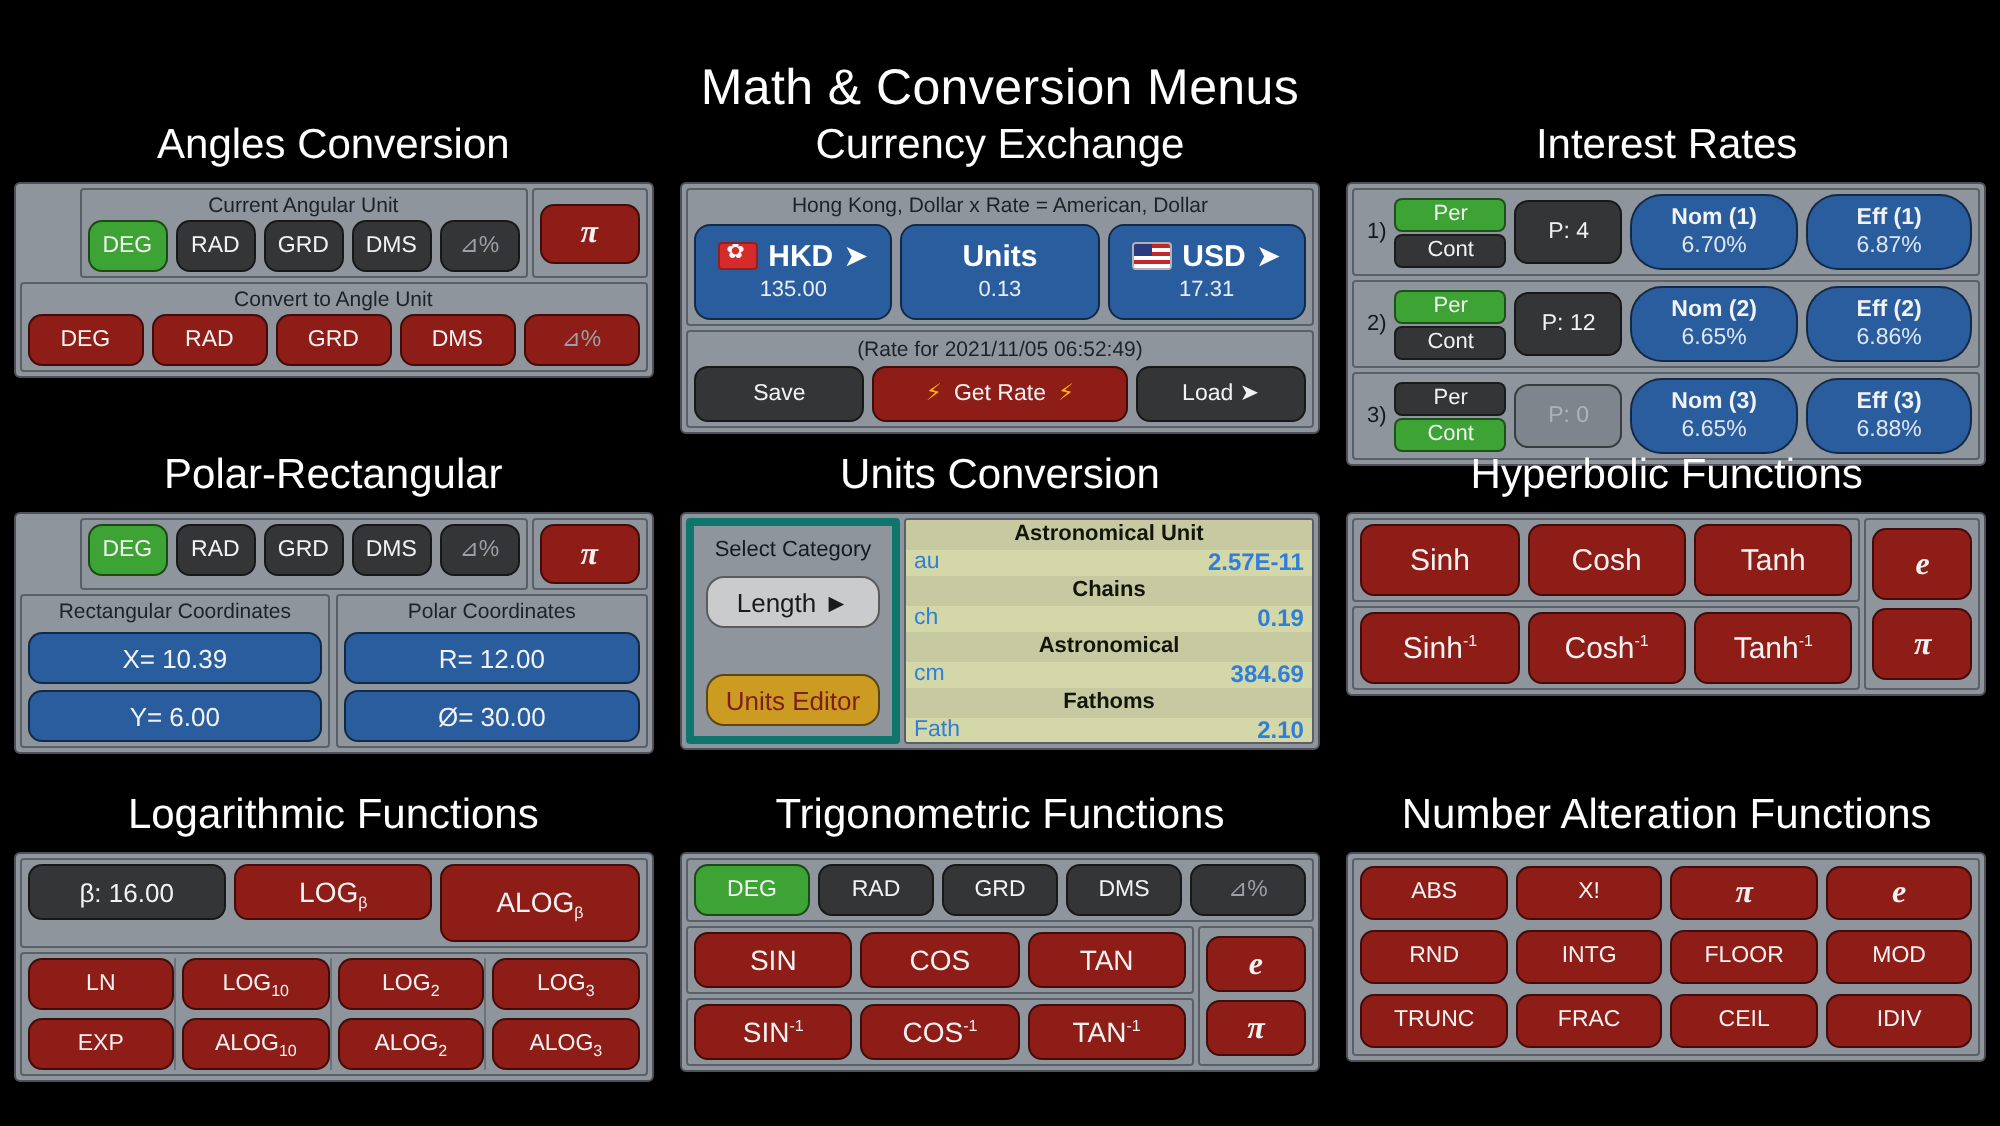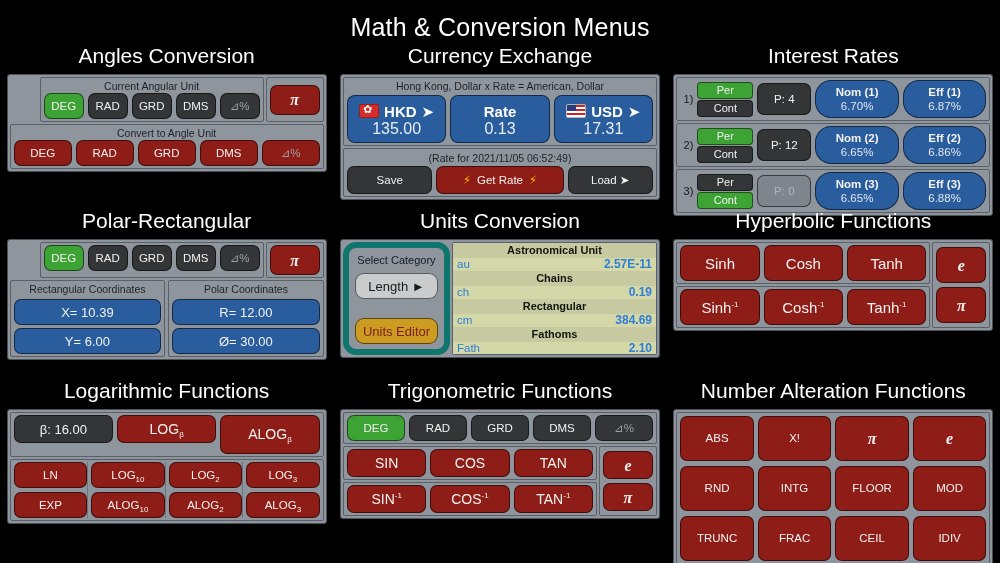--- a/index.html
+++ b/index.html
@@ -2,21 +2,21 @@
 <html><head>
 <meta charset="utf-8">
 <style>
   html,body{margin:0;padding:0;background:#000;}
   body{width:1000px;height:563px;overflow:hidden;
        font-family:"Liberation Sans","DejaVu Sans",sans-serif;color:#fff;
        -webkit-font-smoothing:antialiased;}
   .page{position:relative;width:1000px;height:563px;background:#000;}
 
   .app-title{text-align:center;font-size:25px;font-weight:400;color:#fff;
-             letter-spacing:.2px;padding-top:11px;height:32px;line-height:32px;}
+             letter-spacing:.2px;padding-top:28px;height:32px;line-height:32px;}
 
   .grid{display:grid;grid-template-columns:1fr 1fr 1fr;
         grid-template-rows:165px 170px 160px;width:1000px;}
   .cell{display:flex;flex-direction:column;align-items:center;}
   .sec-title{font-size:21px;font-weight:400;color:#fff;text-align:center;
              line-height:26px;margin:0 0 5px 0;white-space:nowrap;}
 
   
   .panel{background:#8f959d;border:1px solid #4e5258;border-radius:3px;
          box-sizing:border-box;width:320px;padding:2px;
@@ -56,21 +56,21 @@
        justify-content:center;background:#8f959d;border:1px solid #5a6068;
        border-radius:2px;padding:2px 3px;box-sizing:border-box;}
   .angles .tall .right .btn{width:100%;height:30px;}
 
   
   .cur-big{height:46px;border-radius:8px;display:flex;flex-direction:column;
            align-items:center;justify-content:center;background:#2a5d9e;
            border:1px solid rgba(0,0,0,.55);}
   .cur-big .top{display:flex;align-items:center;gap:5px;font-size:15px;
                 font-weight:700;line-height:17px;}
-  .cur-big .amt{font-size:16px;line-height:15px;color:#e7edf5;margin-top:1px;}
+  .cur-big .amt{font-size:11px;line-height:15px;color:#e7edf5;margin-top:1px;}
   .flag{width:18px;height:12px;border-radius:2px;display:inline-block;
         position:relative;overflow:hidden;border:1px solid rgba(0,0,0,.3);}
   .flag.hk{background:#d62b2b;}
   .flag.hk:after{content:"✿";position:absolute;left:3px;top:-3px;color:#fff;
                  font-size:11px;line-height:14px;}
   .flag.us{background:#fff;}
   .flag.us:before{content:"";position:absolute;inset:0;
         background:repeating-linear-gradient(#c1272d 0 2px,#fff 2px 4px);}
   .flag.us:after{content:"";position:absolute;left:0;top:0;width:9px;height:6px;
         background:#2a3b7e;}
@@ -92,22 +92,22 @@
   .nbtn{flex:1;height:32px;}
 
   
   .pr-cols{display:flex;gap:3px;}
   .pr-cols>div{flex:1;background:#8f959d;border:1px solid #5a6068;
         border-radius:2px;padding:2px 3px;box-sizing:border-box;}
   .pr-cols .btn{height:26px;margin-top:3px;font-size:13px;}
 
   
   .uc{display:flex;gap:2px;height:113px;}
-  .uc .side{width:107px;background:#8f959d;border:6px solid #0f766e;
-        border-radius:13px;padding:5px 6px;box-sizing:border-box;
+  .uc .side{width:107px;background:#8f959d;border:4px solid #0f766e;
+        border-radius:2px;padding:5px 6px;box-sizing:border-box;
         display:flex;flex-direction:column;align-items:center;}
   .uc .side .lbl{font-size:11px;color:#151a1f;line-height:15px;margin-bottom:5px;}
   .uc .side .btn{width:100%;height:26px;font-size:13px;border-radius:9px;}
   .uc .side .spacer{flex:1;}
   .uc .table{flex:1;background:#cfd2a2;border:1px solid #5a6068;border-radius:2px;
         overflow:hidden;position:relative;}
   .uc .uname{background:#c7caa0;color:#13160d;font-size:11px;font-weight:700;
         text-align:center;line-height:15px;height:15px;}
   .uc .uval{display:flex;justify-content:space-between;align-items:center;
         padding:0 4px;height:13px;background:#d4d7a8;}
@@ -125,21 +125,21 @@
   
   .log-grid{display:flex;gap:3px;background:#8f959d;border:1px solid #5a6068;
         border-radius:2px;padding:2px 3px;box-sizing:border-box;}
   .log-grid .col{flex:1;display:flex;flex-direction:column;gap:4px;}
   .log-grid .col .btn{height:26px;}
   .colsep{border-right:1px solid #6d737b;}
 
   
   .na{background:#8f959d;border:1px solid #5a6068;border-radius:2px;
       padding:3px;box-sizing:border-box;display:flex;flex-direction:column;gap:5px;}
-  .na .row .btn{height:45px;}
+  .na .row .btn{height:27px;}
 </style>
 </head>
 <body>
 
 <div class="page">
 
   <div class="app-title">Math &amp; Conversion Menus</div>
 
   <div class="grid">
 
@@ -183,21 +183,21 @@
             <div class="cur-big">
               <div class="top">
                 <span class="flag hk"></span>
                 <span>HKD</span>
                 <span>➤</span>
               </div>
               <div class="amt">135.00</div>
             </div>
             <div class="cur-big">
               <div class="top">
-                <span>Rate</span>
+                <span>Units</span>
               </div>
               <div class="amt">0.13</div>
             </div>
             <div class="cur-big">
               <div class="top">
                 <span class="flag us"></span>
                 <span>USD</span>
                 <span>➤</span>
               </div>
               <div class="amt">17.31</div>
@@ -323,21 +323,21 @@
             <div class="uname">Astronomical Unit</div>
             <div class="uval">
               <span class="ab">au</span>
               <span class="vv">2.57E-11</span>
             </div>
             <div class="uname">Chains</div>
             <div class="uval">
               <span class="ab">ch</span>
               <span class="vv">0.19</span>
             </div>
-            <div class="uname">Rectangular</div>
+            <div class="uname">Astronomical</div>
             <div class="uval">
               <span class="ab">cm</span>
               <span class="vv">384.69</span>
             </div>
             <div class="uname">Fathoms</div>
             <div class="uval">
               <span class="ab">Fath</span>
               <span class="vv">2.10</span>
             </div>
 

